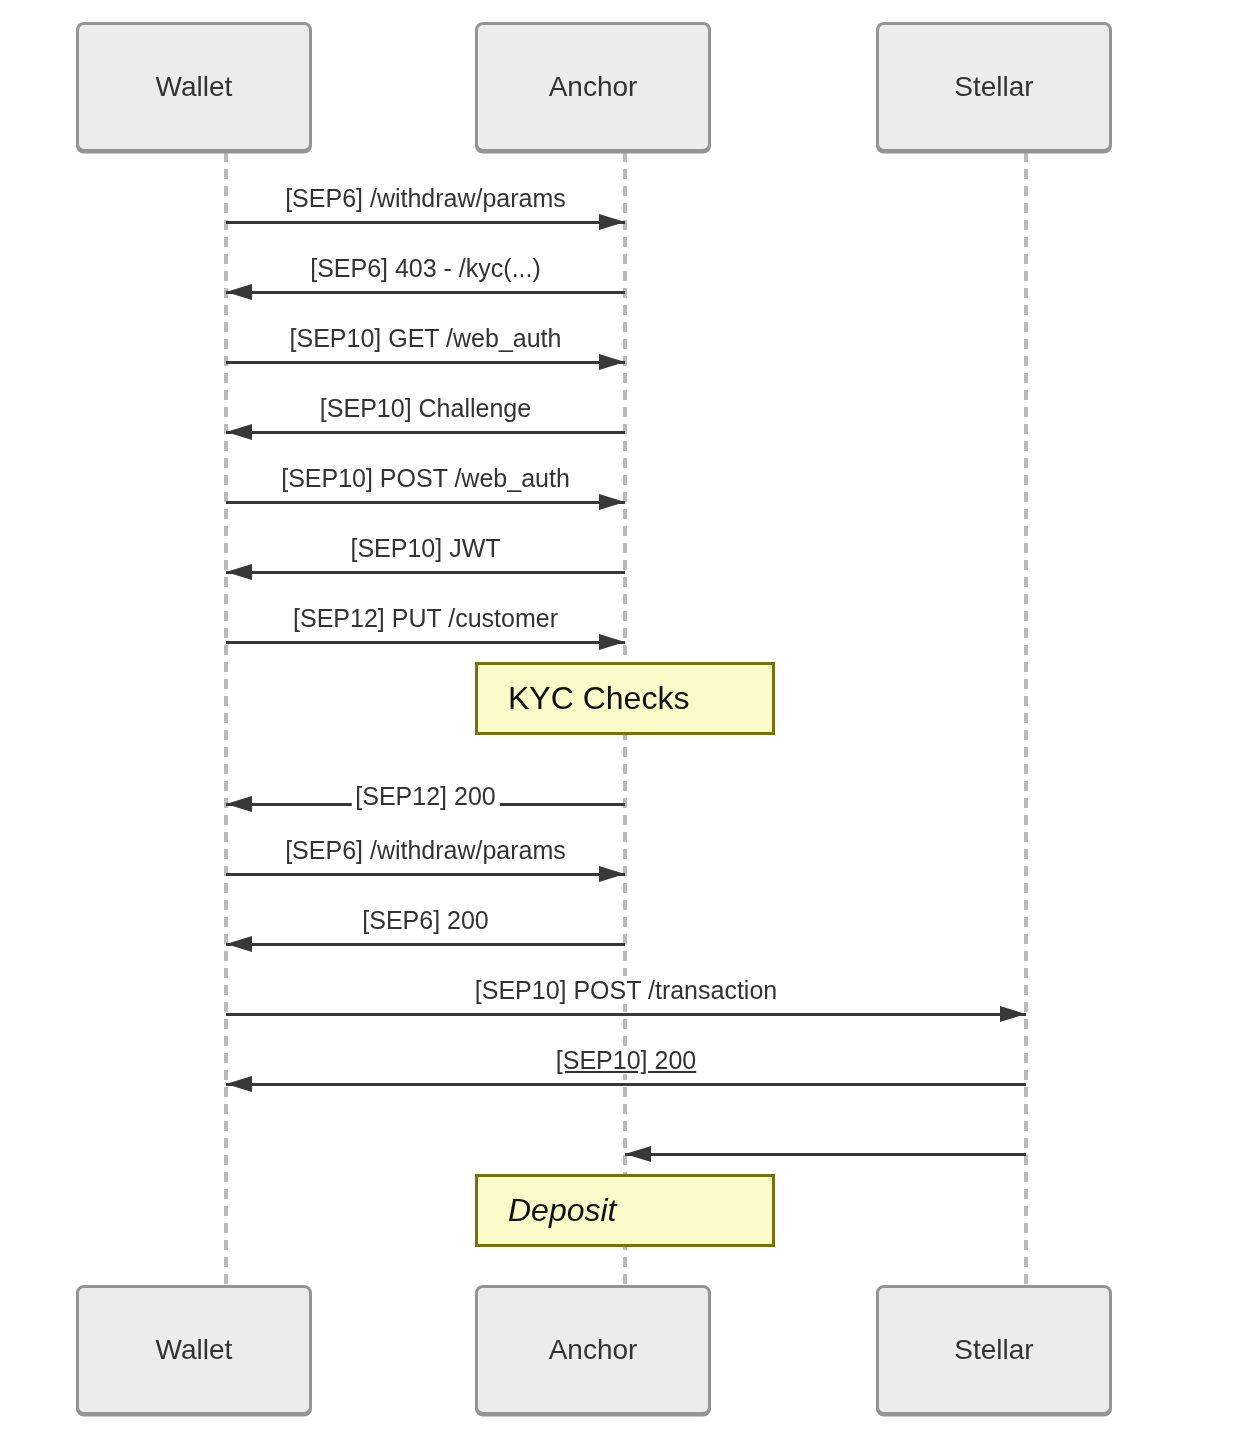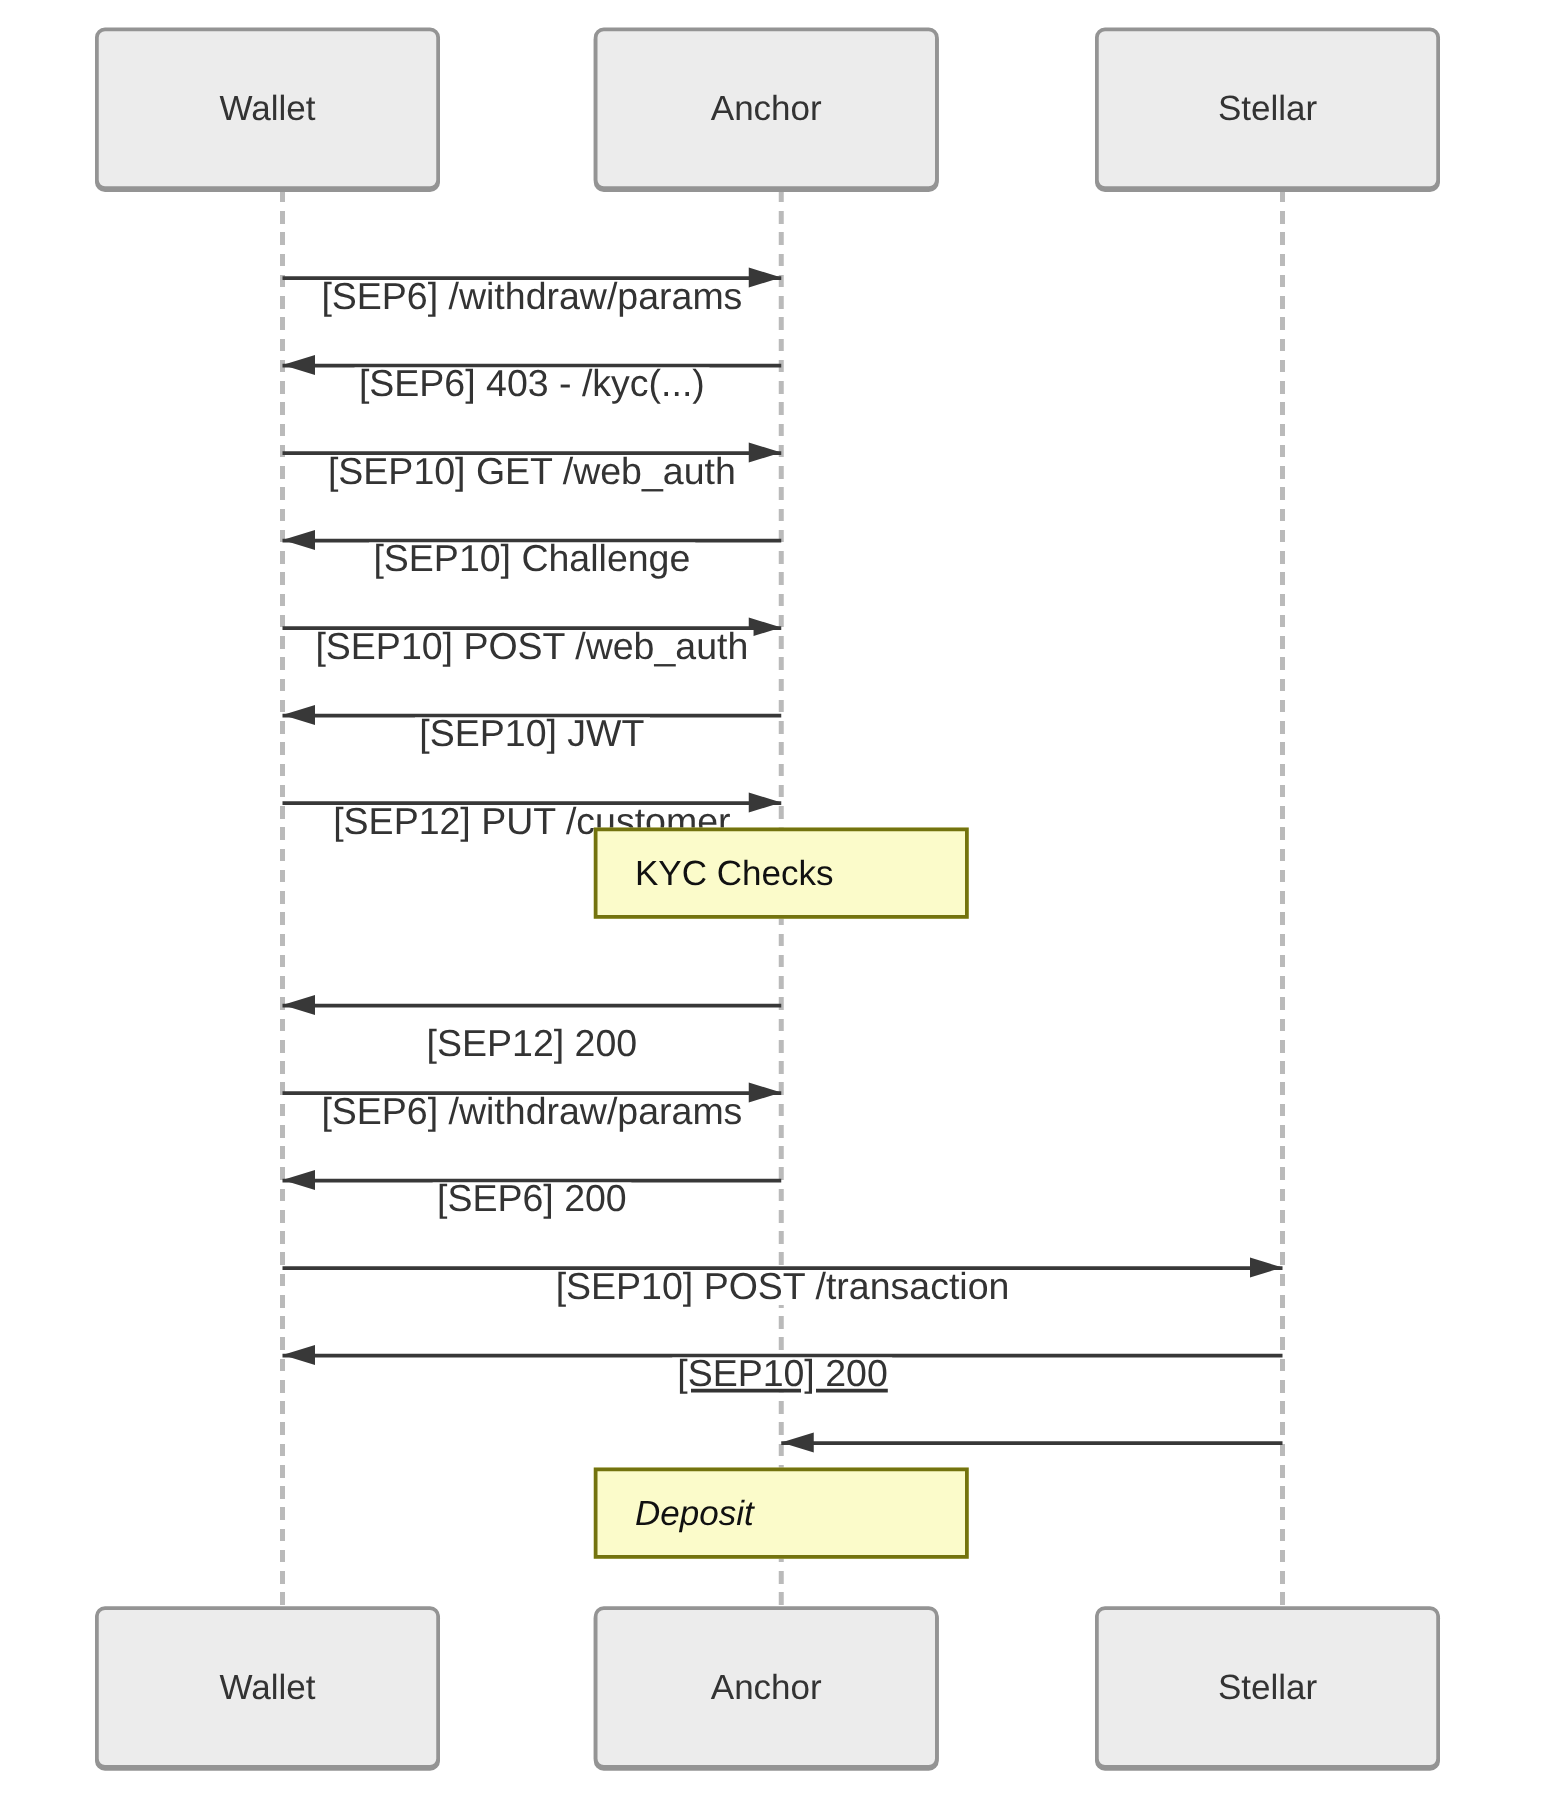--- a/index.html
+++ b/index.html
@@ -16,21 +16,21 @@
   html,body{margin:0;padding:0;background:var(--bg);}
   body{font-family:"Liberation Sans", sans-serif;}
   #canvas{
     position:relative;
     width:1248px;height:1442px;
     background:var(--bg);
     overflow:hidden;
   }
   .actor-box{
     position:absolute;
-    width:276px;height:130px;
+    width:236px;height:130px;
     background:var(--actor-fill);
     border:3.5px solid var(--actor-border);
     border-radius:8px;
     box-shadow:0 1.5px 0 var(--actor-border);
     display:flex;align-items:center;justify-content:center;
     color:var(--text);
     font-size:28px;
   }
   .lifeline{
     position:absolute;
@@ -47,36 +47,35 @@
     width:0;height:0;
     border-top:8px solid transparent;
     border-bottom:8px solid transparent;
   }
   .arrow-head.right{border-left:26px solid var(--arrow);}
   .arrow-head.left{border-right:26px solid var(--arrow);}
   .msg-label{
     position:absolute;
     transform:translateX(-50%);
     color:var(--text);
-    font-size:30px;
+    font-size:25px;
     line-height:28px;
     white-space:nowrap;
     background:var(--bg);
     padding:0 4px;
-    margin-top:40px;
   }
   .note-box{
     position:absolute;
     width:300px;height:73px;
     background:var(--note-fill);
     border:3px solid var(--note-border);
     display:flex;align-items:center;
     padding-left:30px;
     color:#111111;
-    font-size:28px;
+    font-size:32px;
   }
 </style>
 </head>
 <body>
 
 <div id="canvas">
     <div class="lifeline" style="left: 224px; top: 152px; height: 1133px;"></div>
     <div class="actor-box" style="left: 76px; top: 22px;">
       <span>Wallet</span>
     </div>

